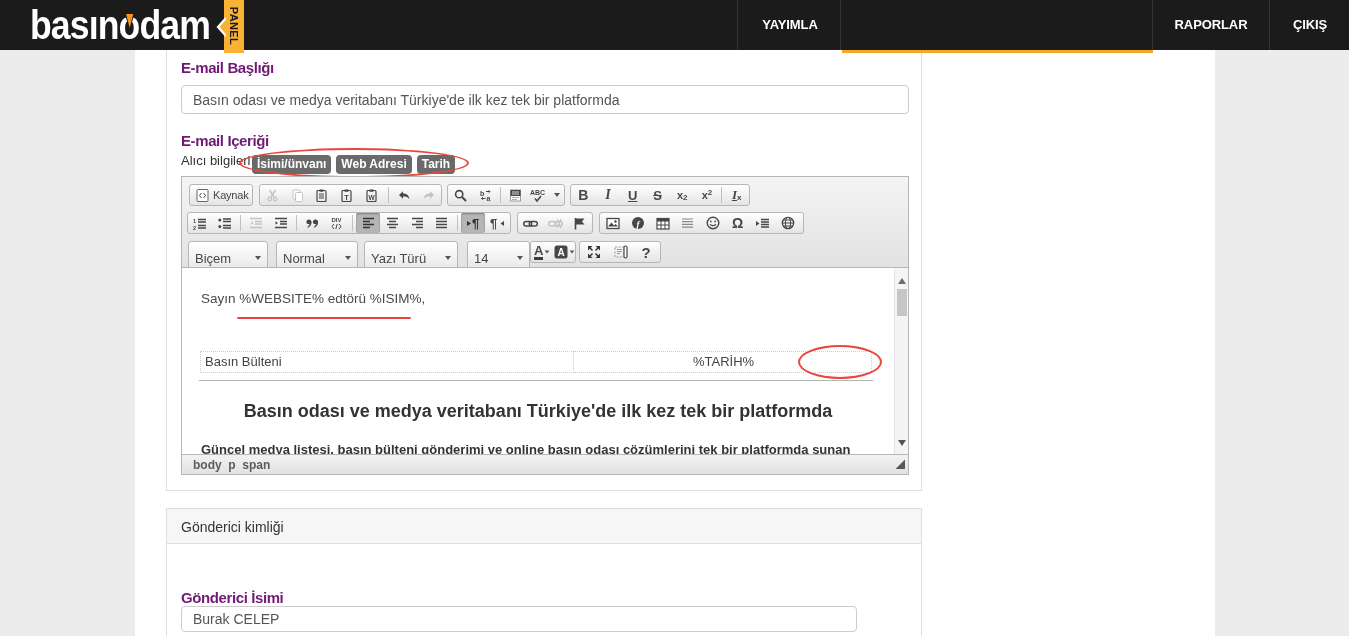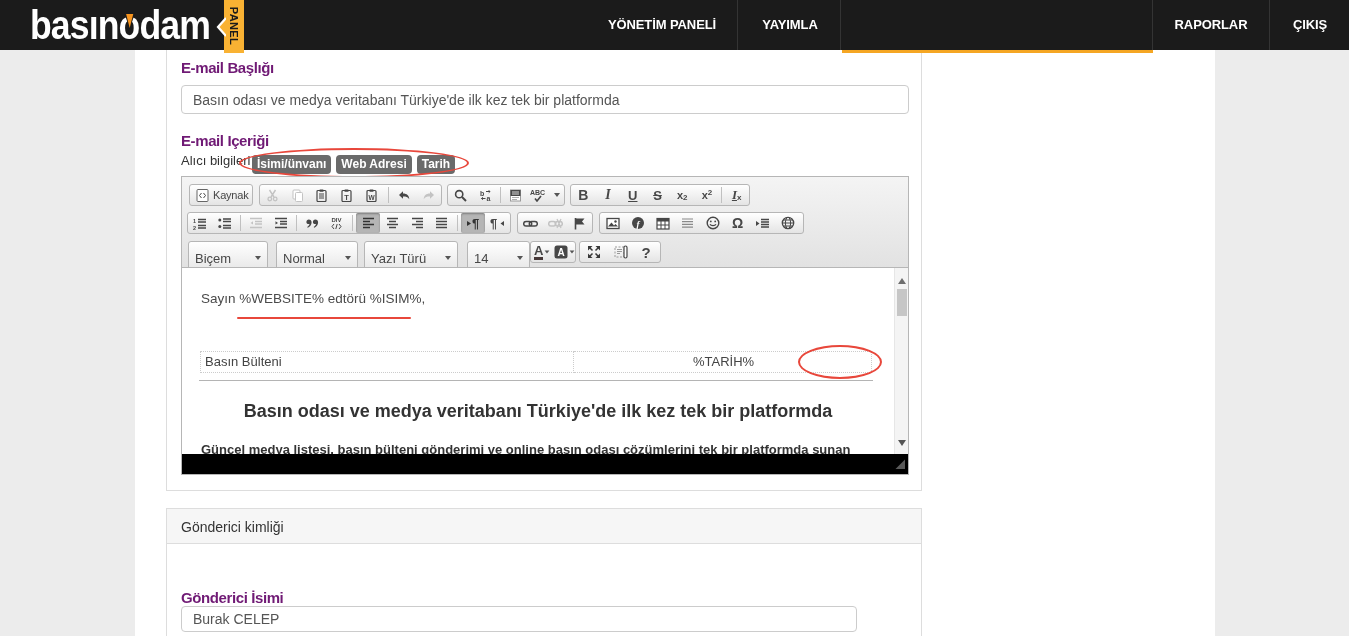--- a/index.html
+++ b/index.html
@@ -19,21 +19,21 @@
 #nav .it{position:absolute;top:0;line-height:50px;white-space:pre;transform:translateX(-50%);letter-spacing:-.1px}
 #nav .sep{position:absolute;top:0;width:1px;height:50px;background:#343434}
 #active-underline{position:absolute;left:842px;top:50px;width:311px;height:3px;background:#f5a623;z-index:52}
 
 .card{position:absolute;left:166px;width:756px;background:#fff;border:1px solid #ddd}
 .lbl{position:absolute;font-size:15px;font-weight:bold;color:#701a75;letter-spacing:-.4px}
 .inp{position:absolute;border:1px solid #ccc;border-radius:4px;background:#fff;font-size:14px;color:#555;display:flex;align-items:center;padding-left:11px}
 
 #card1{top:50px;height:441px;border-top:none}
 
-#editor{position:absolute;left:14px;top:126px;width:728px;height:299px;border:1px solid #b6b6b6;background:#000000}
+#editor{position:absolute;left:14px;top:126px;width:728px;height:299px;border:1px solid #b6b6b6;background:#a21caf}
 #toolbar{background:linear-gradient(#f4f4f4,#e2e2e2)}
 #toolbar{position:absolute;left:0;top:0;width:100%;height:90px}
 .tg{position:absolute;height:22px;border:1px solid #b6b6b6;border-radius:3px;background:linear-gradient(#fff,#e4e4e4);display:flex;align-items:center}
 .tbtn{width:25px;height:20px;display:flex;align-items:center;justify-content:center}
 .tsep{width:1px;height:16px;background:#c0c0c0;margin:0 1px}
 .pressed{background:#b5b5b5;border-radius:2px;box-shadow:inset 0 1px 2px rgba(0,0,0,.3)}
 .combo{position:absolute;height:23px;border:1px solid #b6b6b6;border-radius:3px;background:linear-gradient(#fff,#e4e4e4);display:flex;align-items:center;font-size:13px;color:#474747;padding:16px 6px;justify-content:space-between}
 .caret{width:0;height:0;border-left:3.5px solid transparent;border-right:3.5px solid transparent;border-top:4px solid #555}
 
 #content{position:absolute;left:0;top:90px;width:726px;height:187px;background:#fff;border-top:1px solid #b6b6b6;overflow:hidden}
@@ -50,21 +50,20 @@
 
 #card2{top:508px;height:128px;border-bottom:none}
 #card2 .hdr{position:absolute;left:0;top:0;width:100%;height:35px;padding-top:2px;background:#f6f6f6;border-bottom:1px solid #ddd;display:flex;align-items:center;padding-left:14px;font-size:14px;color:#333}
 svg{display:block}
 </style></head>
 <body>
 <div id="container"></div>
 <div id="topbar">
   <div id="logo">basın<span class="opin">o<span class="tri"></span><span class="tri2"></span></span>dam</div>
   <div id="nav">
-    <div class="it" style="left:662px">YÖNETİM PANELİ</div>
       <div class="sep" style="left:737px"></div>
     <div class="it" style="left:790px">YAYIMLA</div>
       <div class="sep" style="left:840px"></div>
       <div class="sep" style="left:1152px"></div>
     <div class="it" style="left:1211px">RAPORLAR</div>
       <div class="sep" style="left:1269px"></div>
     <div class="it" style="left:1310px">ÇIKIŞ</div>
   </div>
 </div>
 <div id="ribbon">
@@ -401,20 +400,21 @@
       <div id="scrollbar">
           <svg class="up" width="8" height="6" viewBox="0 0 8 6">
             <path d="M4 0 L8 6 L0 6Z" fill="#6e6e6e"></path>
           </svg>
           <svg class="dn" width="8" height="6" viewBox="0 0 8 6">
             <path d="M4 6 L8 0 L0 0Z" fill="#555"></path>
           </svg>
           <span class="thumb"></span>
         </div>
     </div>
+    <div id="pathbar">body&nbsp;&nbsp;p&nbsp;&nbsp;span</div>
     <svg id="resizer" viewBox="0 0 12 12">
         <path d="M11 1.5 L11 11 L1.5 11Z" fill="#595959"></path>
       </svg>
   </div>
 </div>
 
 <div id="card2" class="card">
   <div class="hdr">Gönderici kimliği</div>
   <div class="lbl" style="left:14px;top:80px">Gönderici İsimi</div>
   <div class="inp" style="left:14px;top:97px;width:676px;height:26px">Burak CELEP</div>

